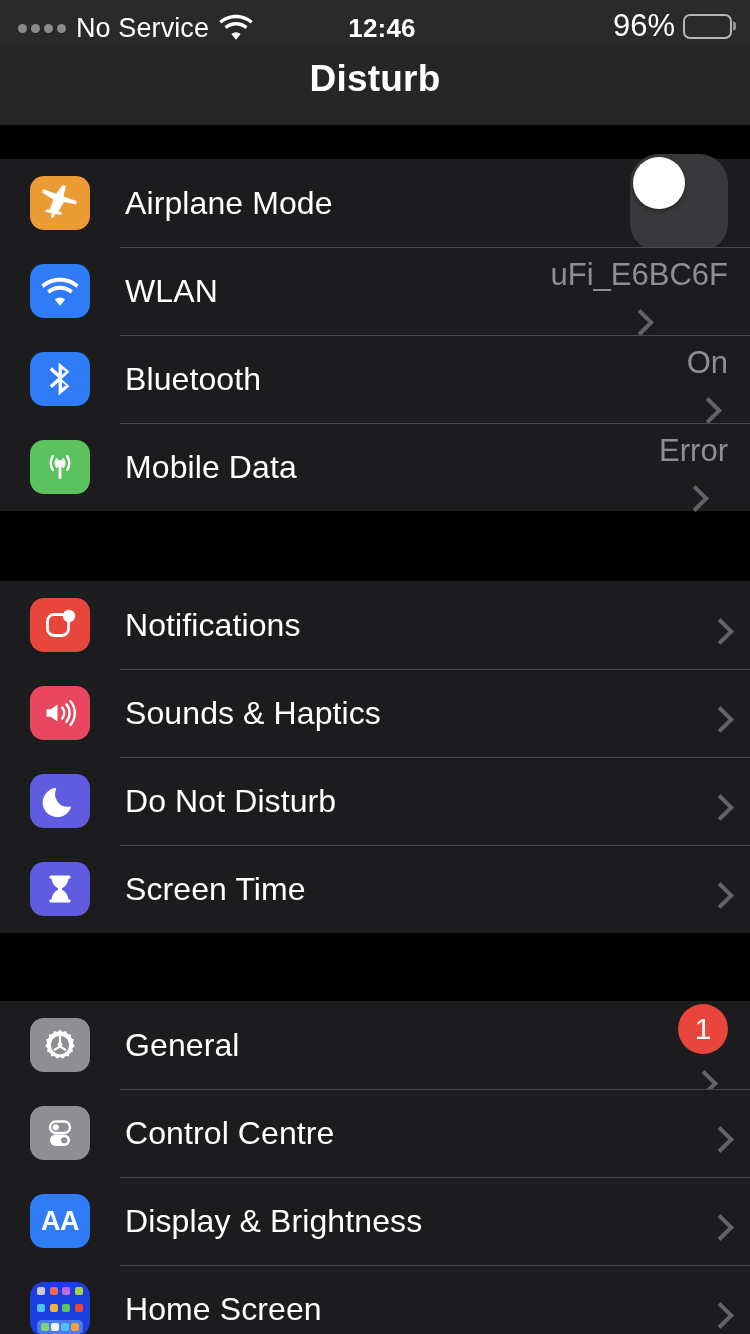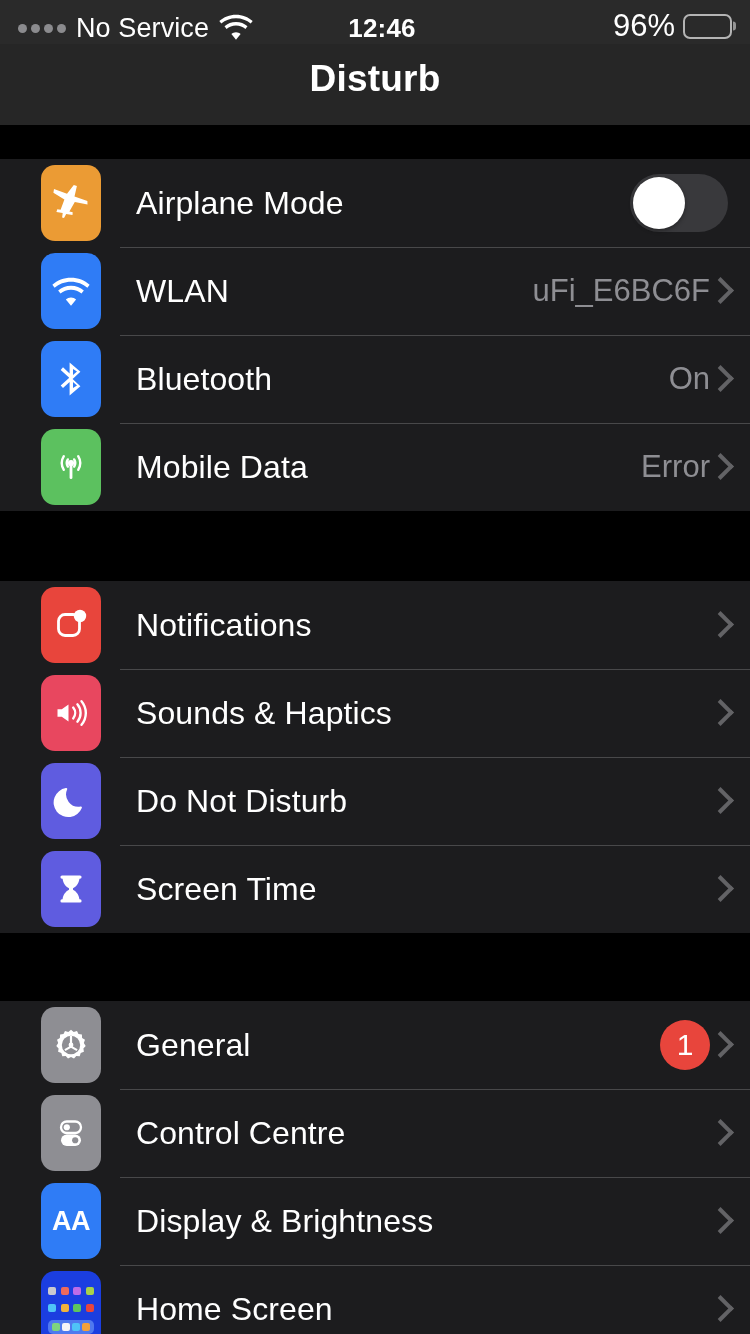--- a/index.html
+++ b/index.html
@@ -94,34 +94,34 @@
   .gap-70 { height: 70px; }
   .gap-68 { height: 68px; }
 
   .group { background: #1c1c1e; }
 
   .row {
     position: relative;
     display: flex;
     align-items: center;
     height: 88px;
-    padding-left: 41px;
+    padding-left: 30px;
     padding-right: 22px;
     background: #1c1c1e;
   }
   .row + .row::before {
     content: "";
     position: absolute;
     left: 120px; right: 0; top: 0;
     height: 1px;
     background: #48484a;
   }
 
   .icon-box {
-    width: 60px; height: 76px;
+    width: 60px; height: 54px;
     border-radius: 14px;
     flex: 0 0 60px;
     display: flex;
     align-items: center;
     justify-content: center;
     overflow: hidden;
   }
 
   .row-label {
     margin-left: 35px;
@@ -129,20 +129,22 @@
     font-size: 32px;
     font-weight: 400;
     letter-spacing: .1px;
     white-space: nowrap;
   }
 
   .row-right {
     margin-left: auto;
     display: flex;
     align-items: center;
+    gap: 14px;
+    flex-direction: column;
   }
 
   .row-value {
     color: #8e8e93;
     font-size: 31px;
     font-weight: 400;
   }
 
   .badge {
     min-width: 50px; height: 50px;

